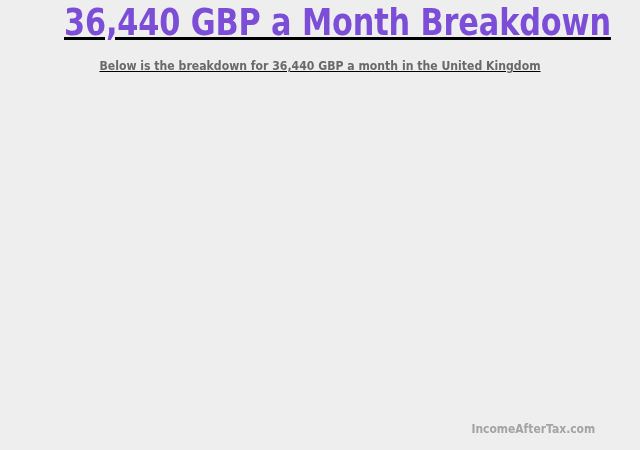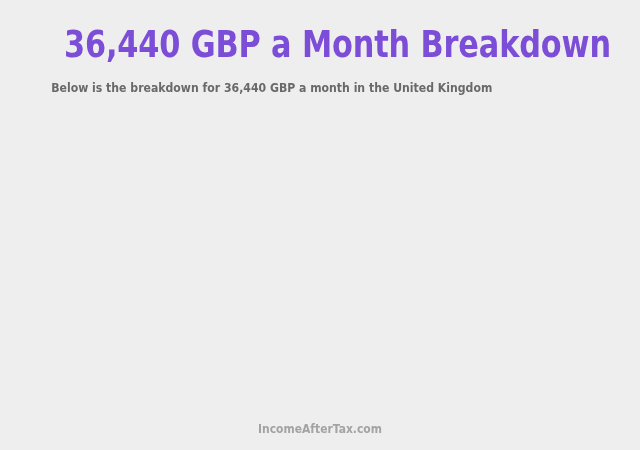--- a/index.html
+++ b/index.html
@@ -21,22 +21,23 @@
     background: #efeeee;
     box-sizing: border-box;
     display: flex;
     flex-direction: column;
     align-items: center;
   }
 
   
   #header {
     width: 100%;
-    padding-top: 22px;
+    text-align: center;
     box-sizing: border-box;
+    text-decoration: underline;
   }
 
   #page-title {
     margin: 0;
     font-family: "DejaVu Sans", sans-serif;
     font-size: 38px;
     line-height: 44px;
     font-weight: 700;
     color: #7c4dd6;
     letter-spacing: -0.2px;
@@ -70,21 +71,21 @@
     left: 0;
     top: 0;
     right: 0;
     bottom: 0;
     background: transparent;
   }
 
   
   #footer {
     width: 100%;
-    text-align: center;
+    text-align: right;
     padding-bottom: 14px;
     box-sizing: border-box;
   }
 
   #footer-watermark {
     margin: 0;
     font-family: "DejaVu Sans", sans-serif;
     font-size: 12.5px;
     line-height: 15px;
     font-weight: 700;

